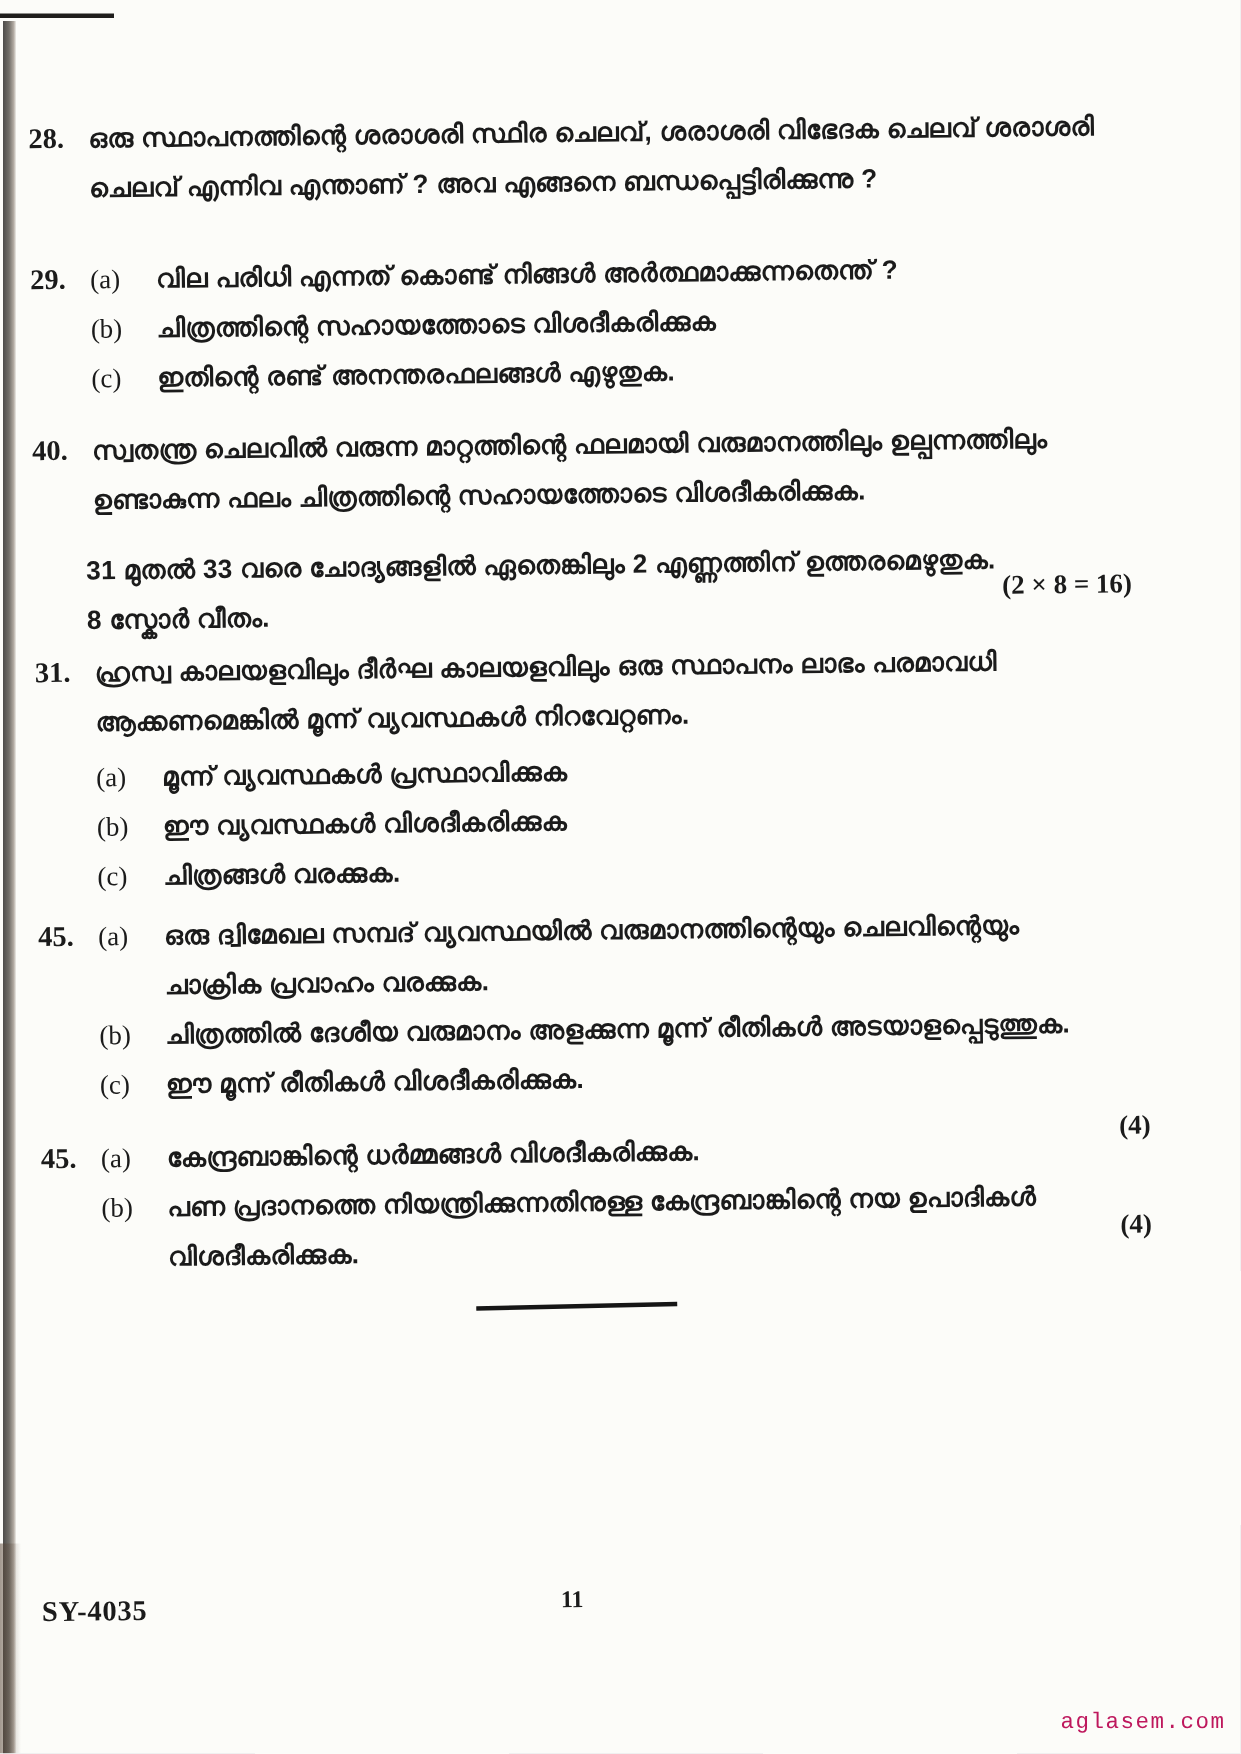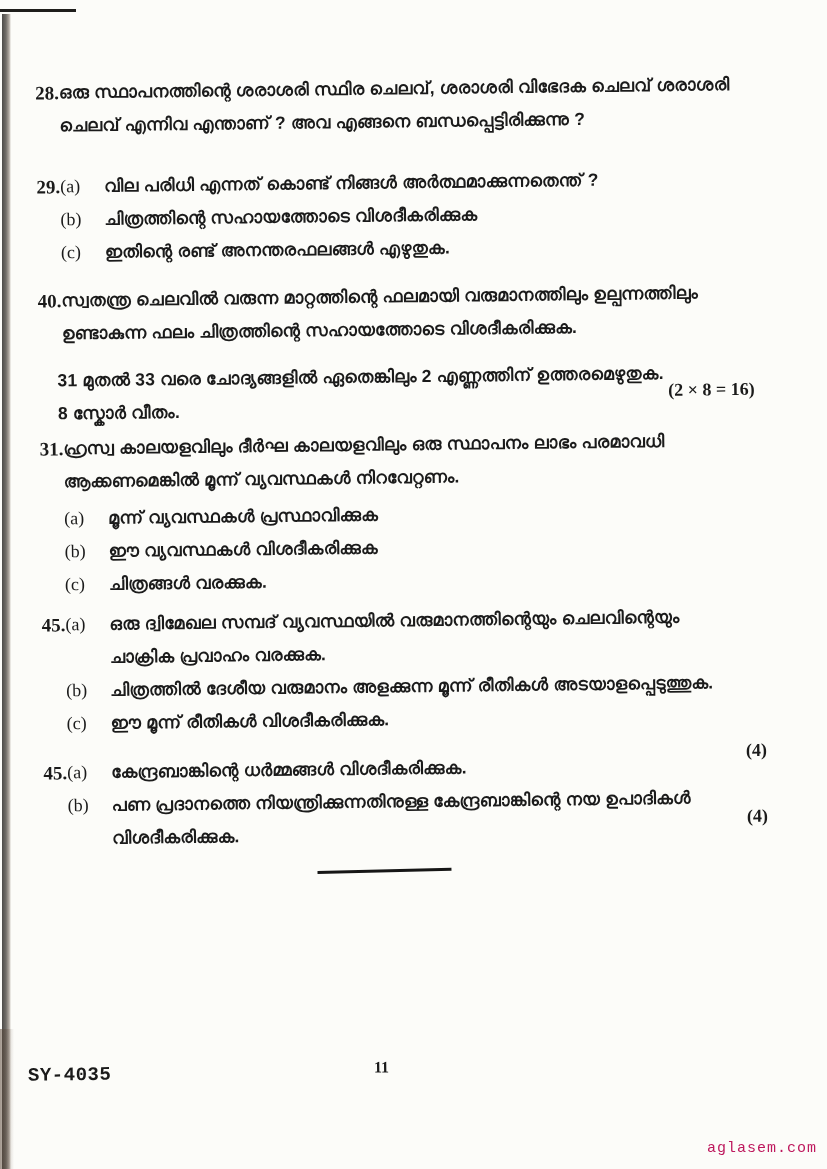--- a/index.html
+++ b/index.html
@@ -29,21 +29,21 @@
     background: linear-gradient(to right, rgba(90,70,55,.55), rgba(90,70,55,0));
   }
   .tilt {
     position: absolute; inset: 0;
     transform: rotate(-0.7deg);
     transform-origin: 50% 50%;
   }
   .block { position: absolute; left: 0; width: 100%; }
   .q-row { display: flex; align-items: flex-start; }
   .q-num {
-    flex: none; width: 40px; margin-left: 25px; text-align: right;
+    flex: none; width: 40px; margin-left: 25px; text-align: left;
     font-family: "Liberation Serif", serif; font-size: 19px; font-weight: 600;
     line-height: 33px;
   }
   .q-letter {
     flex: none; width: 44px; margin-left: 40px;
     font-family: "Liberation Serif", serif; font-size: 18px;
     line-height: 33px;
   }
   .q-letter.tight { margin-left: 0; }
   .q-body { flex: 1; margin-right: 60px; }
@@ -70,21 +70,21 @@
     transform: translateY(-8px);
   }
   .q-body.no-right { margin-right: 0; }
   .line2-flex { display: flex; justify-content: space-between; }
   .hr-line {
     position: absolute; top: 869px; left: 314px; width: 134px; height: 3px;
     background: #161616; transform: rotate(-0.6deg);
   }
   .footer-code {
     position: absolute; top: 1060px; left: 22px;
-    font-family: Liberation Mono, monospace; font-weight: 700; font-size: 19px;
+    font-family: Liberation Serif, serif; font-weight: 700; font-size: 19px;
     letter-spacing: .5px;
   }
   .footer-page {
     position: absolute; top: 1058px; left: 368px;
     font-family: "Liberation Serif", serif; font-weight: 700; font-size: 16px;
   }
   .watermark {
     position: absolute; top: 1140px; right: 10px;
     font-family: "Liberation Mono", "DejaVu Sans Mono", monospace;
     font-size: 15px; letter-spacing: 1px;

